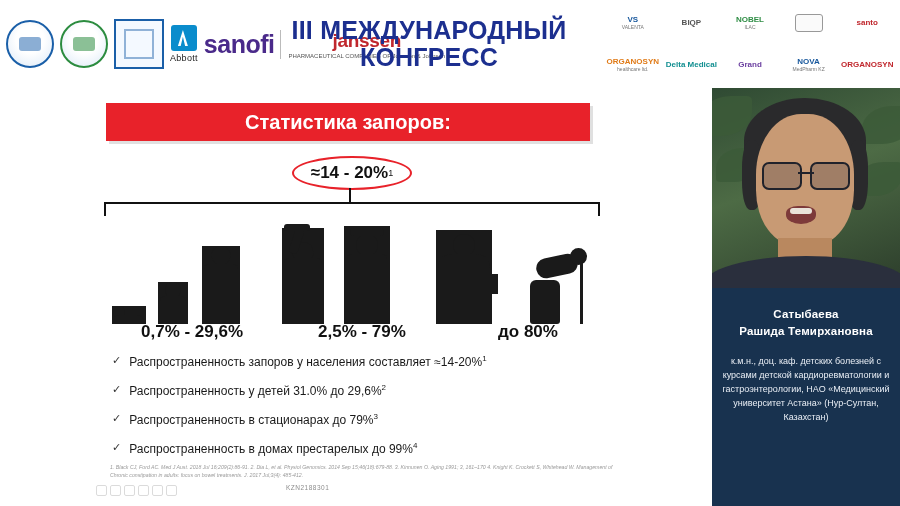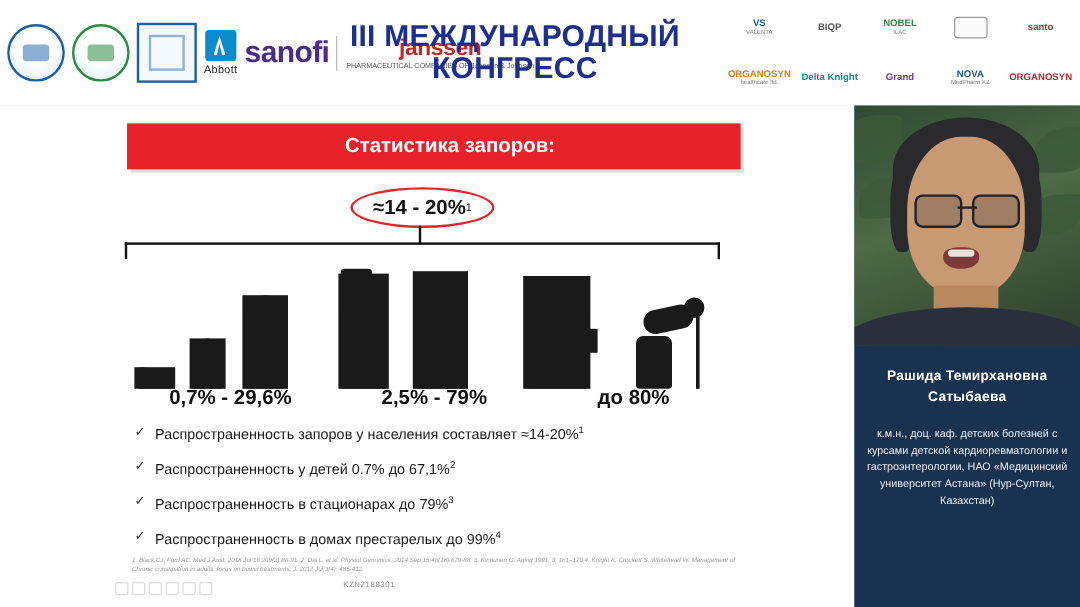--- a/index.html
+++ b/index.html
@@ -197,27 +197,26 @@
     width: 530px;
     height: 398px;
   }
   .stat-title {
     position: absolute;
     left: 10px; top: 5px;
     width: 480px; height: 34px;
     background: #e8222a;
     border: 2px solid #e8222a;
     color: #ffffff;
-    font-size: 17px;
+    font-size: 20px;
     font-weight: bold;
     display: flex;
     align-items: center;
     justify-content: center;
     box-shadow: 3px 3px 0 rgba(0,0,0,.12);
-    padding-left: 27px;
   }
   .pct-top {
     position: absolute;
     left: 196px; top: 58px;
     width: 116px; height: 30px;
     border: 2px solid #e8222a;
     border-radius: 50%;
     display: flex;
     align-items: center;
     justify-content: center;
@@ -493,21 +492,21 @@
         <div class="chip"></div>
       </div>
       <div class="mini-logo ml-red">
         <div class="nm">santo</div>
       </div>
       <div class="mini-logo ml-orange">
         <div class="nm">ORGANOSYN</div>
         <div class="sub">healthcare ltd.</div>
       </div>
       <div class="mini-logo ml-teal">
-        <div class="nm">Delta Knight</div>
+        <div class="nm">Delta Medical</div>
       </div>
       <div class="mini-logo ml-purple">
         <div class="nm">Grand</div>
       </div>
       <div class="mini-logo ml-blue">
         <div class="nm">NOVA</div>
         <div class="sub">MedPharm KZ</div>
       </div>
       <div class="mini-logo ml-red">
         <div class="nm">ORGANOSYN</div>
@@ -578,21 +577,21 @@
         <span style="left:392px;">до 80%</span>
       </div>
 
       <div class="bullets">
         <div class="bullet">
           <span class="chk">✓</span>
           <span class="bt"><span>Распространенность запоров у населения составляет ≈14-20%</span><sup>1</sup></span>
         </div>
         <div class="bullet">
           <span class="chk">✓</span>
-          <span class="bt"><span>Распространенность  у детей 0.7% до 67,1%</span><sup>2</sup></span>
+          <span class="bt"><span>Распространенность  у детей 31.0% до 29,6%</span><sup>2</sup></span>
         </div>
         <div class="bullet">
           <span class="chk">✓</span>
           <span class="bt"><span>Распространенность в стационарах до 79%</span><sup>3</sup></span>
         </div>
         <div class="bullet">
           <span class="chk">✓</span>
           <span class="bt"><span>Распространенность в домах престарелых  до 99%</span><sup>4</sup></span>
         </div>
       </div>
@@ -625,20 +624,20 @@
         <div class="lens l"></div>
         <div class="bridge"></div>
         <div class="lens r"></div>
       </div>
       <div class="mouth"></div>
       <div class="neck"></div>
       <div class="shoulders"></div>
     </div>
     <div class="speaker-box">
       <div class="sp-name">
+        <div>Сатыбаева</div>
         <div>Рашида Темирхановна</div>
-        <div>Сатыбаева</div>
       </div>
       <div class="sp-title">к.м.н., доц. каф. детских болезней с курсами детской кардиоревматологии и гастроэнтерологии, НАО «Медицинский университет Астана» (Нур-Султан, Казахстан)</div>
     </div>
   </div>
 
 </div>
 
 </body></html>

